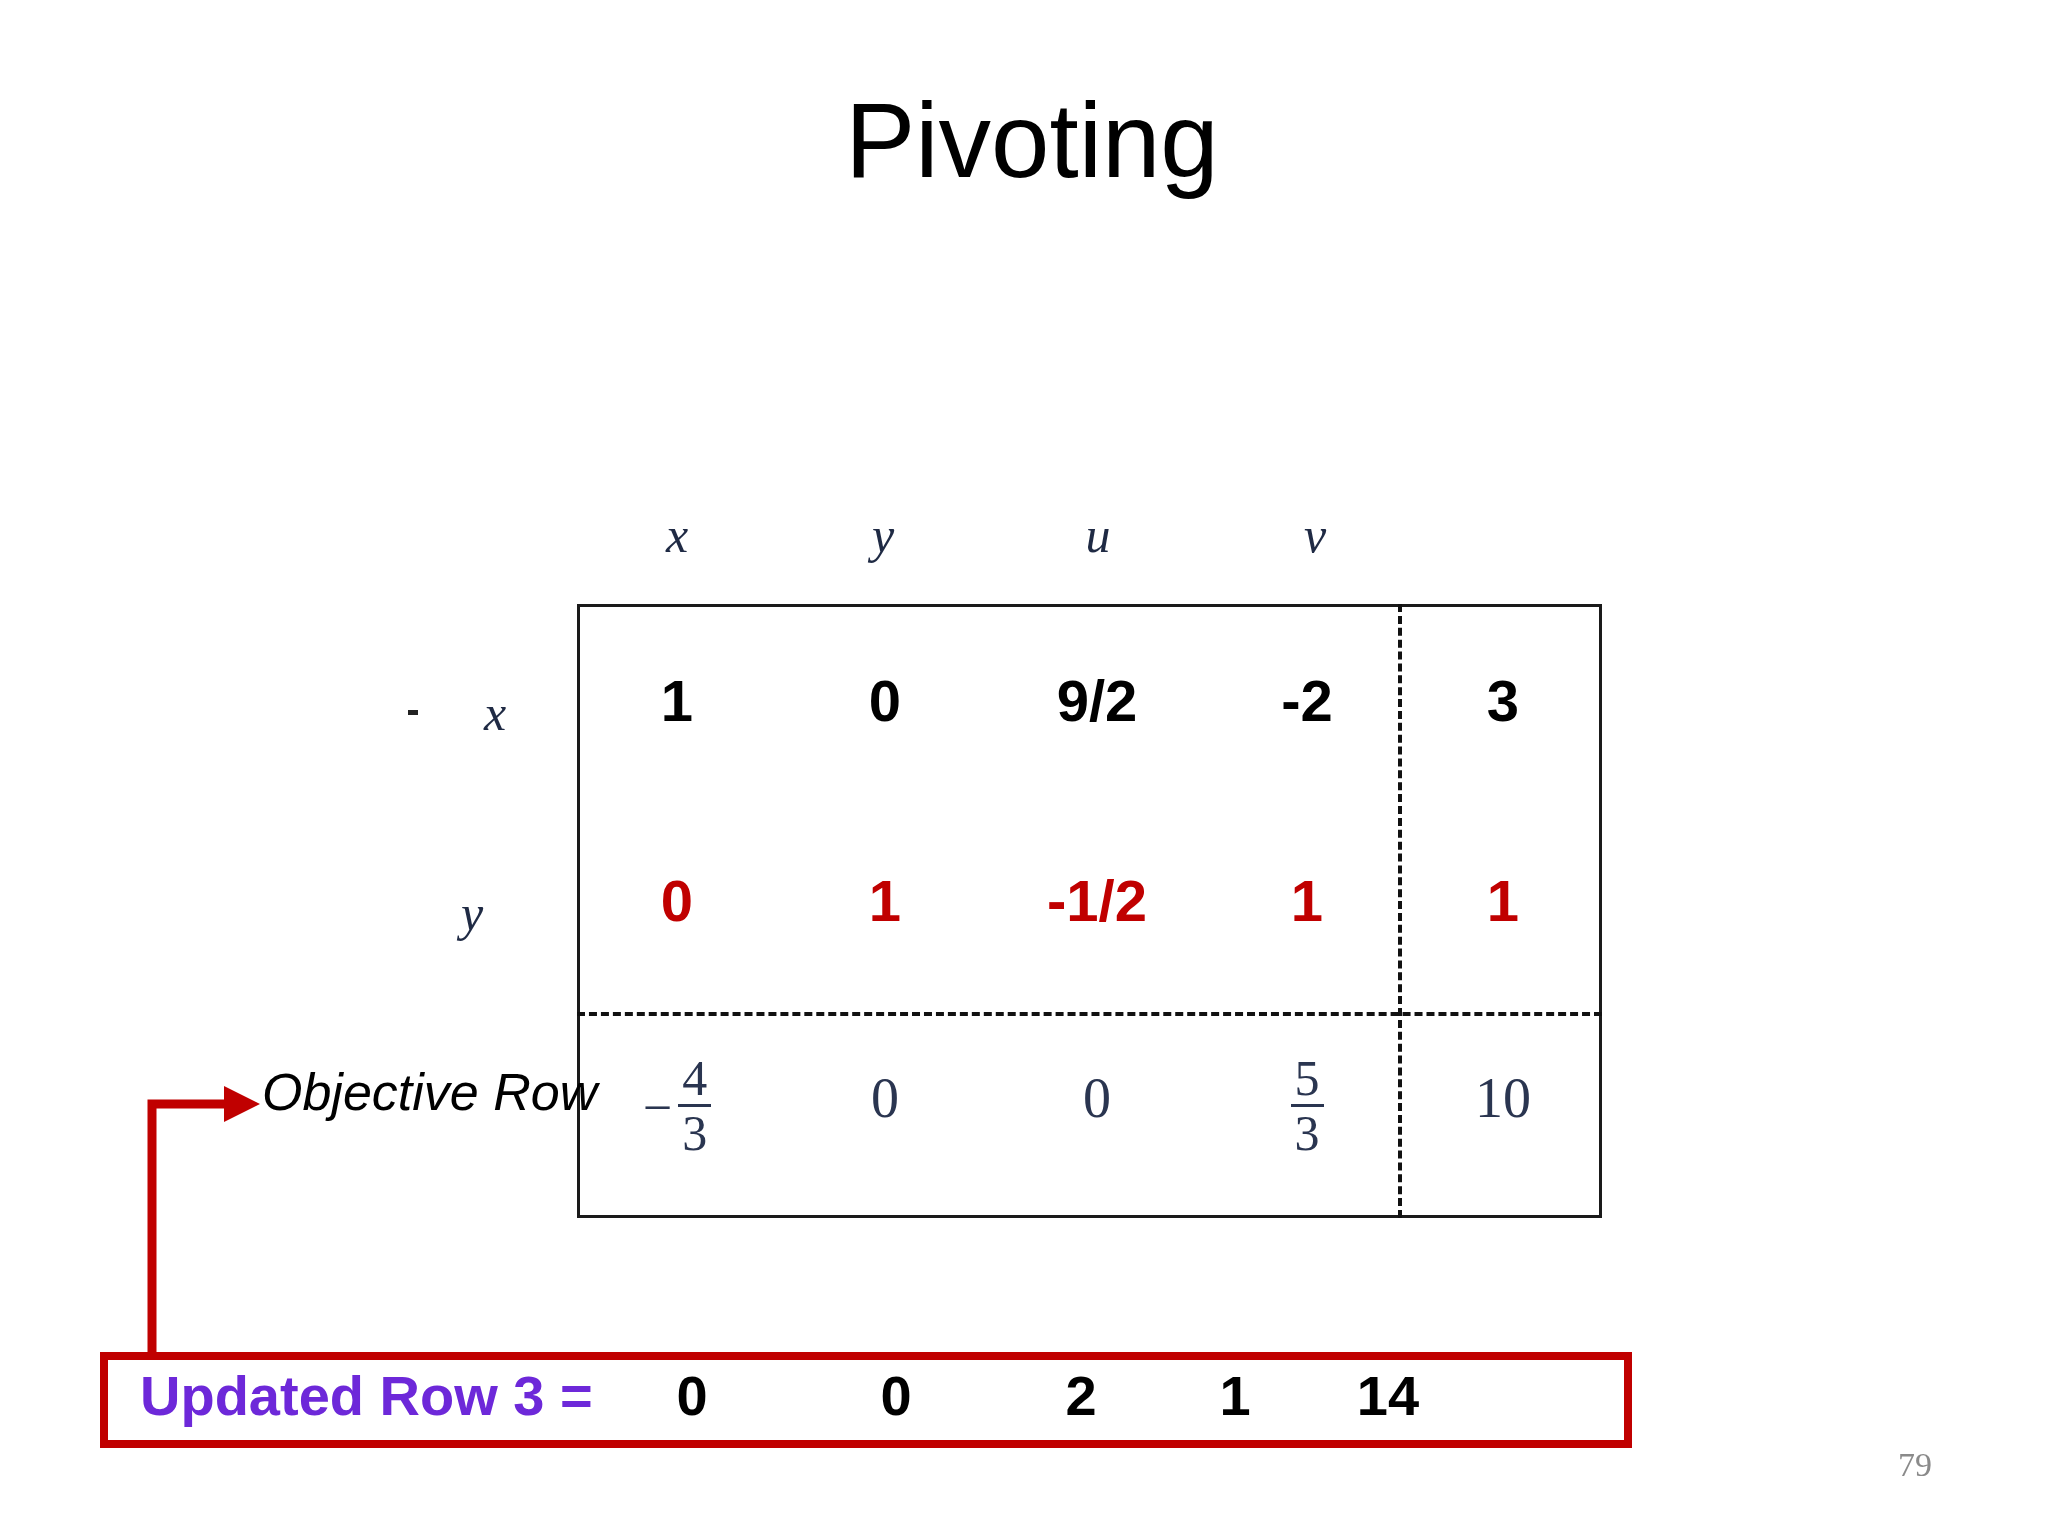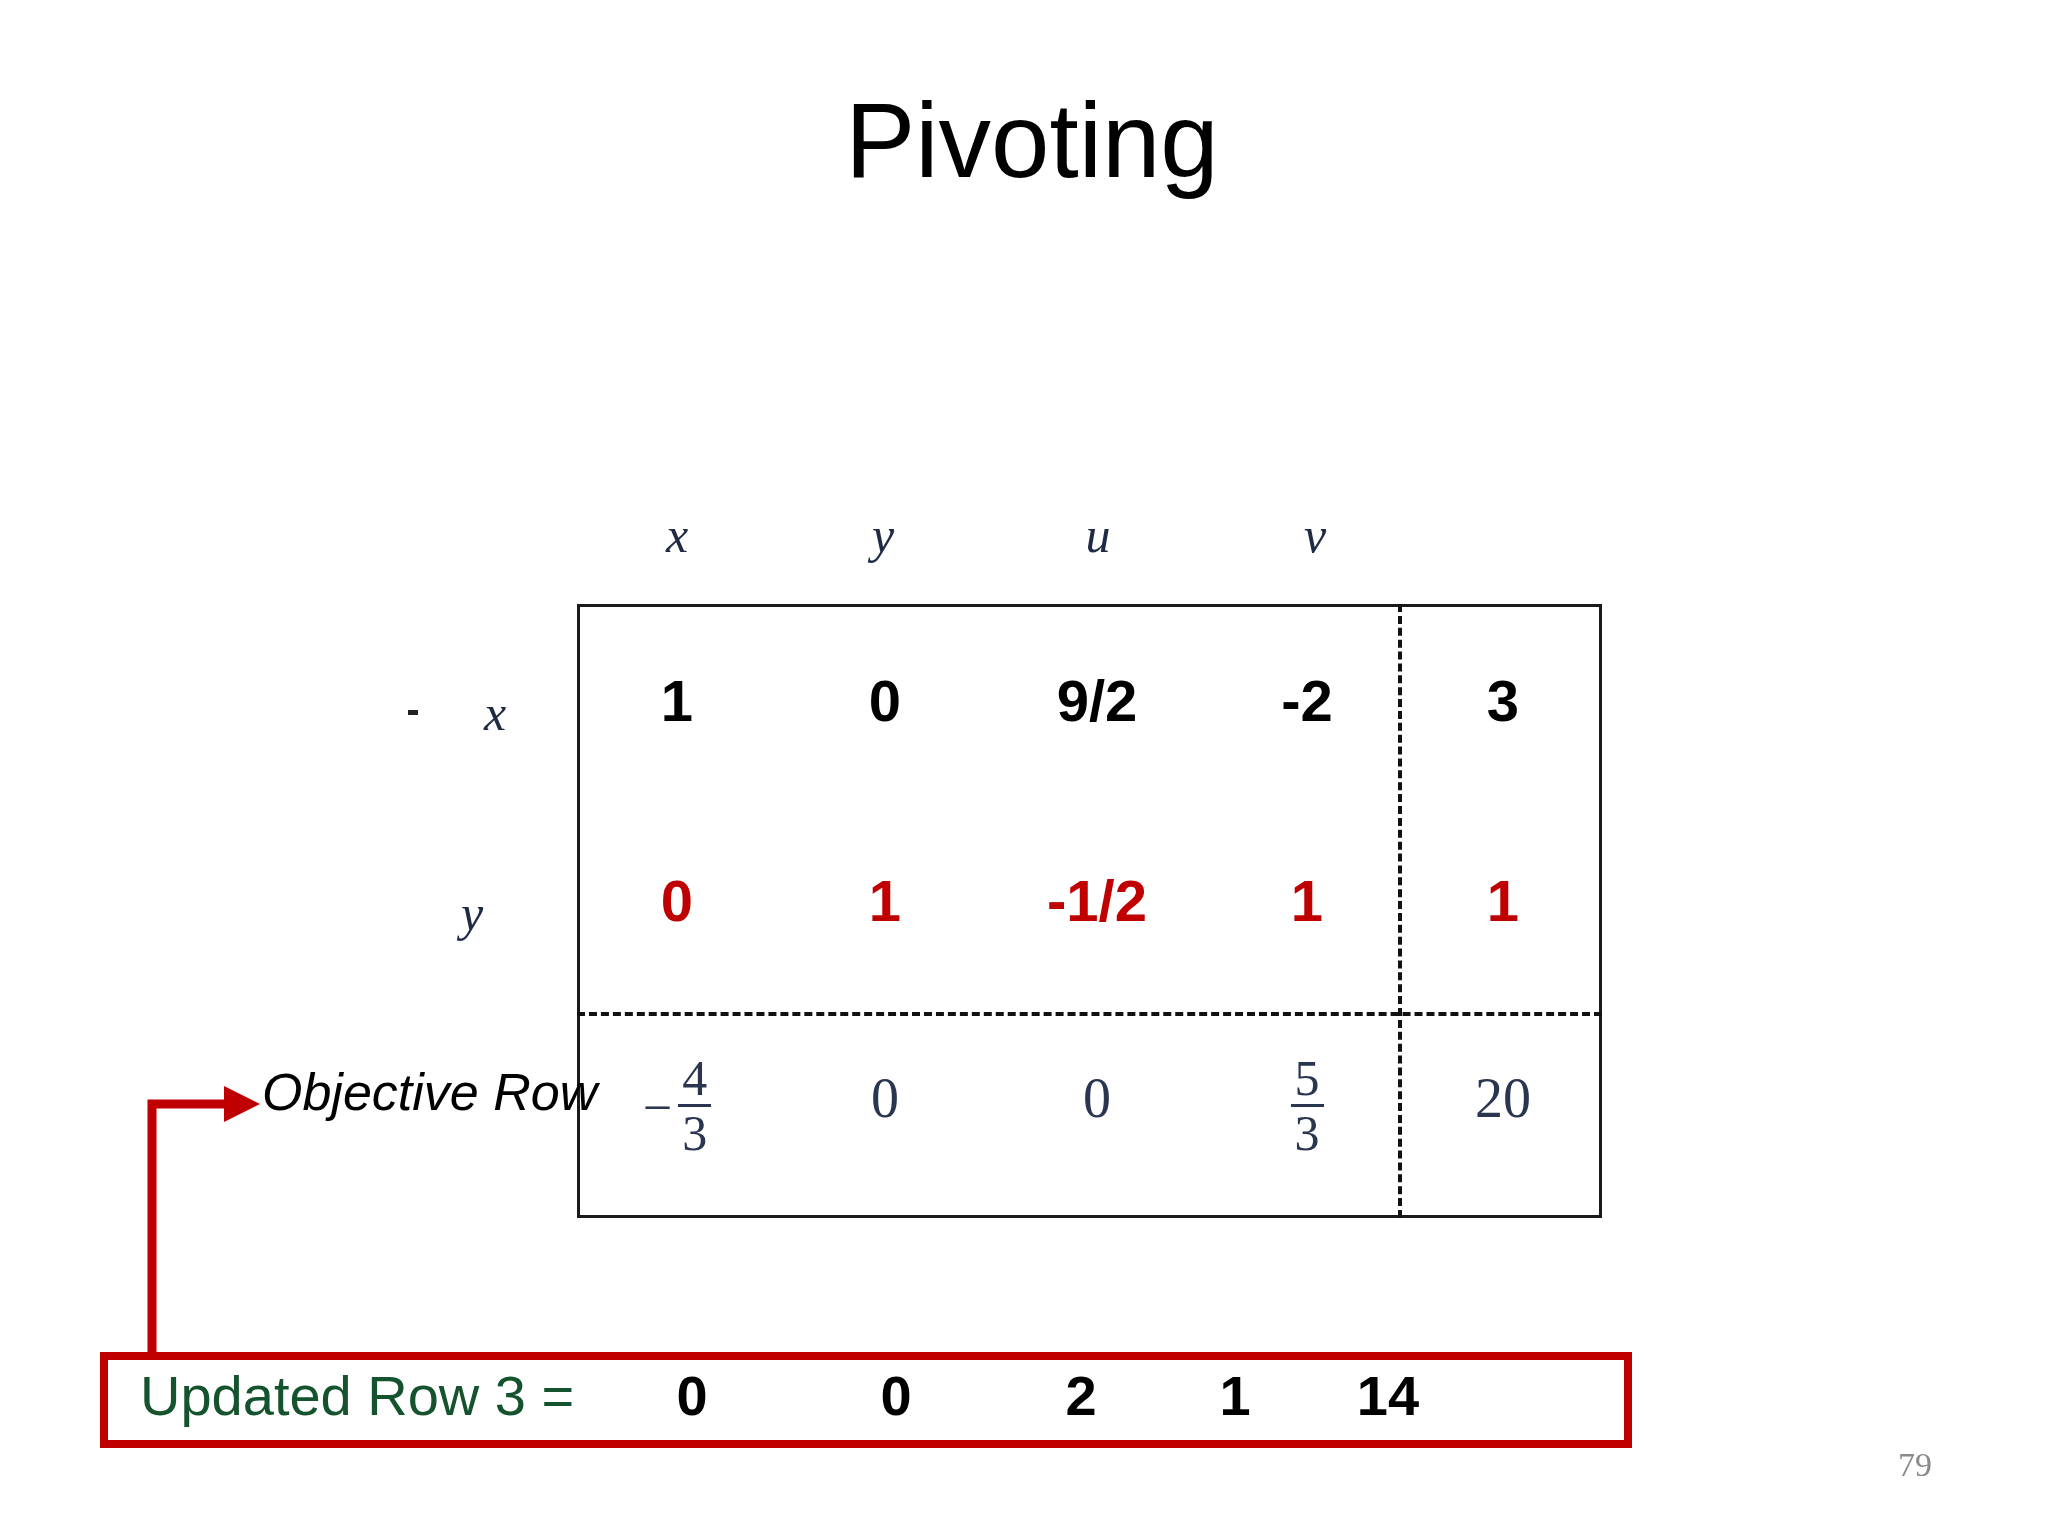--- a/index.html
+++ b/index.html
@@ -198,23 +198,23 @@
     height: 96px;
     border: 8px solid #C00000;
     box-sizing: border-box;
     background: #ffffff;
   }
   #updated-label {
     position: absolute;
     left: 140px;
     top: 1368px;
     font-family: "Liberation Sans", sans-serif;
-    font-weight: normal;
+    font-weight: bold;
     font-size: 56px;
-    color: #14532d;
+    color: #6d28d9;
     white-space: nowrap;
     line-height: 1;
   }
   .urow-cell {
     position: absolute;
     top: 1368px;
     width: 190px;
     text-align: center;
     font-family: "Liberation Sans", sans-serif;
     font-weight: bold;
@@ -283,21 +283,21 @@
   <div class="cell serif c2 r3">0</div>
   <div class="cell serif c3 r3">0</div>
   <div class="frac-wrap c4" style="top:1052px;">
     <span class="frac-inline">
       <span class="frac">
         <span class="num">5</span>
         <span class="den">3</span>
       </span>
     </span>
   </div>
-  <div class="cell serif c5 r3">20</div>
+  <div class="cell serif c5 r3">10</div>
 
   <div id="objective-label">Objective Row</div>
 
   <svg id="arrow-svg" viewBox="0 0 200 280">
     <path d="M 32 275 L 32 24 L 108 24" stroke="#C00000" stroke-width="9" fill="none"></path>
     <polygon points="104,6 140,24 104,42" fill="#C00000"></polygon>
   </svg>
 
   <div id="updated-box"></div>
   <div id="updated-label">Updated Row 3 =</div>

